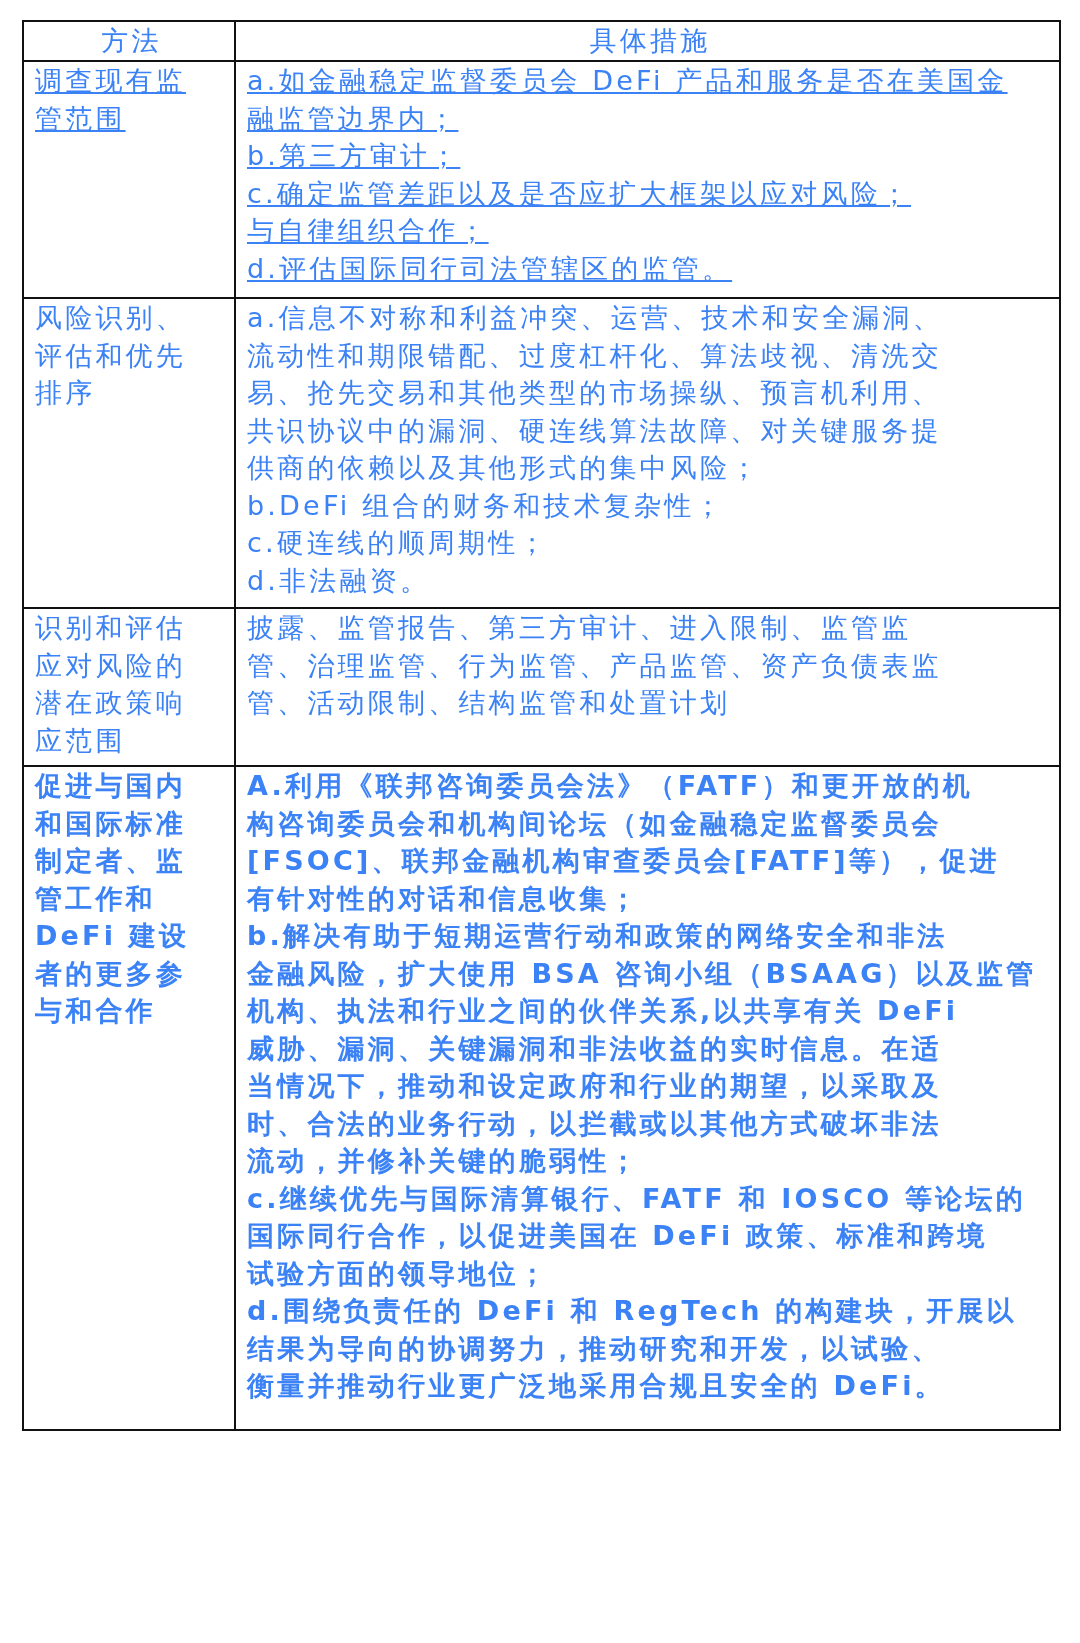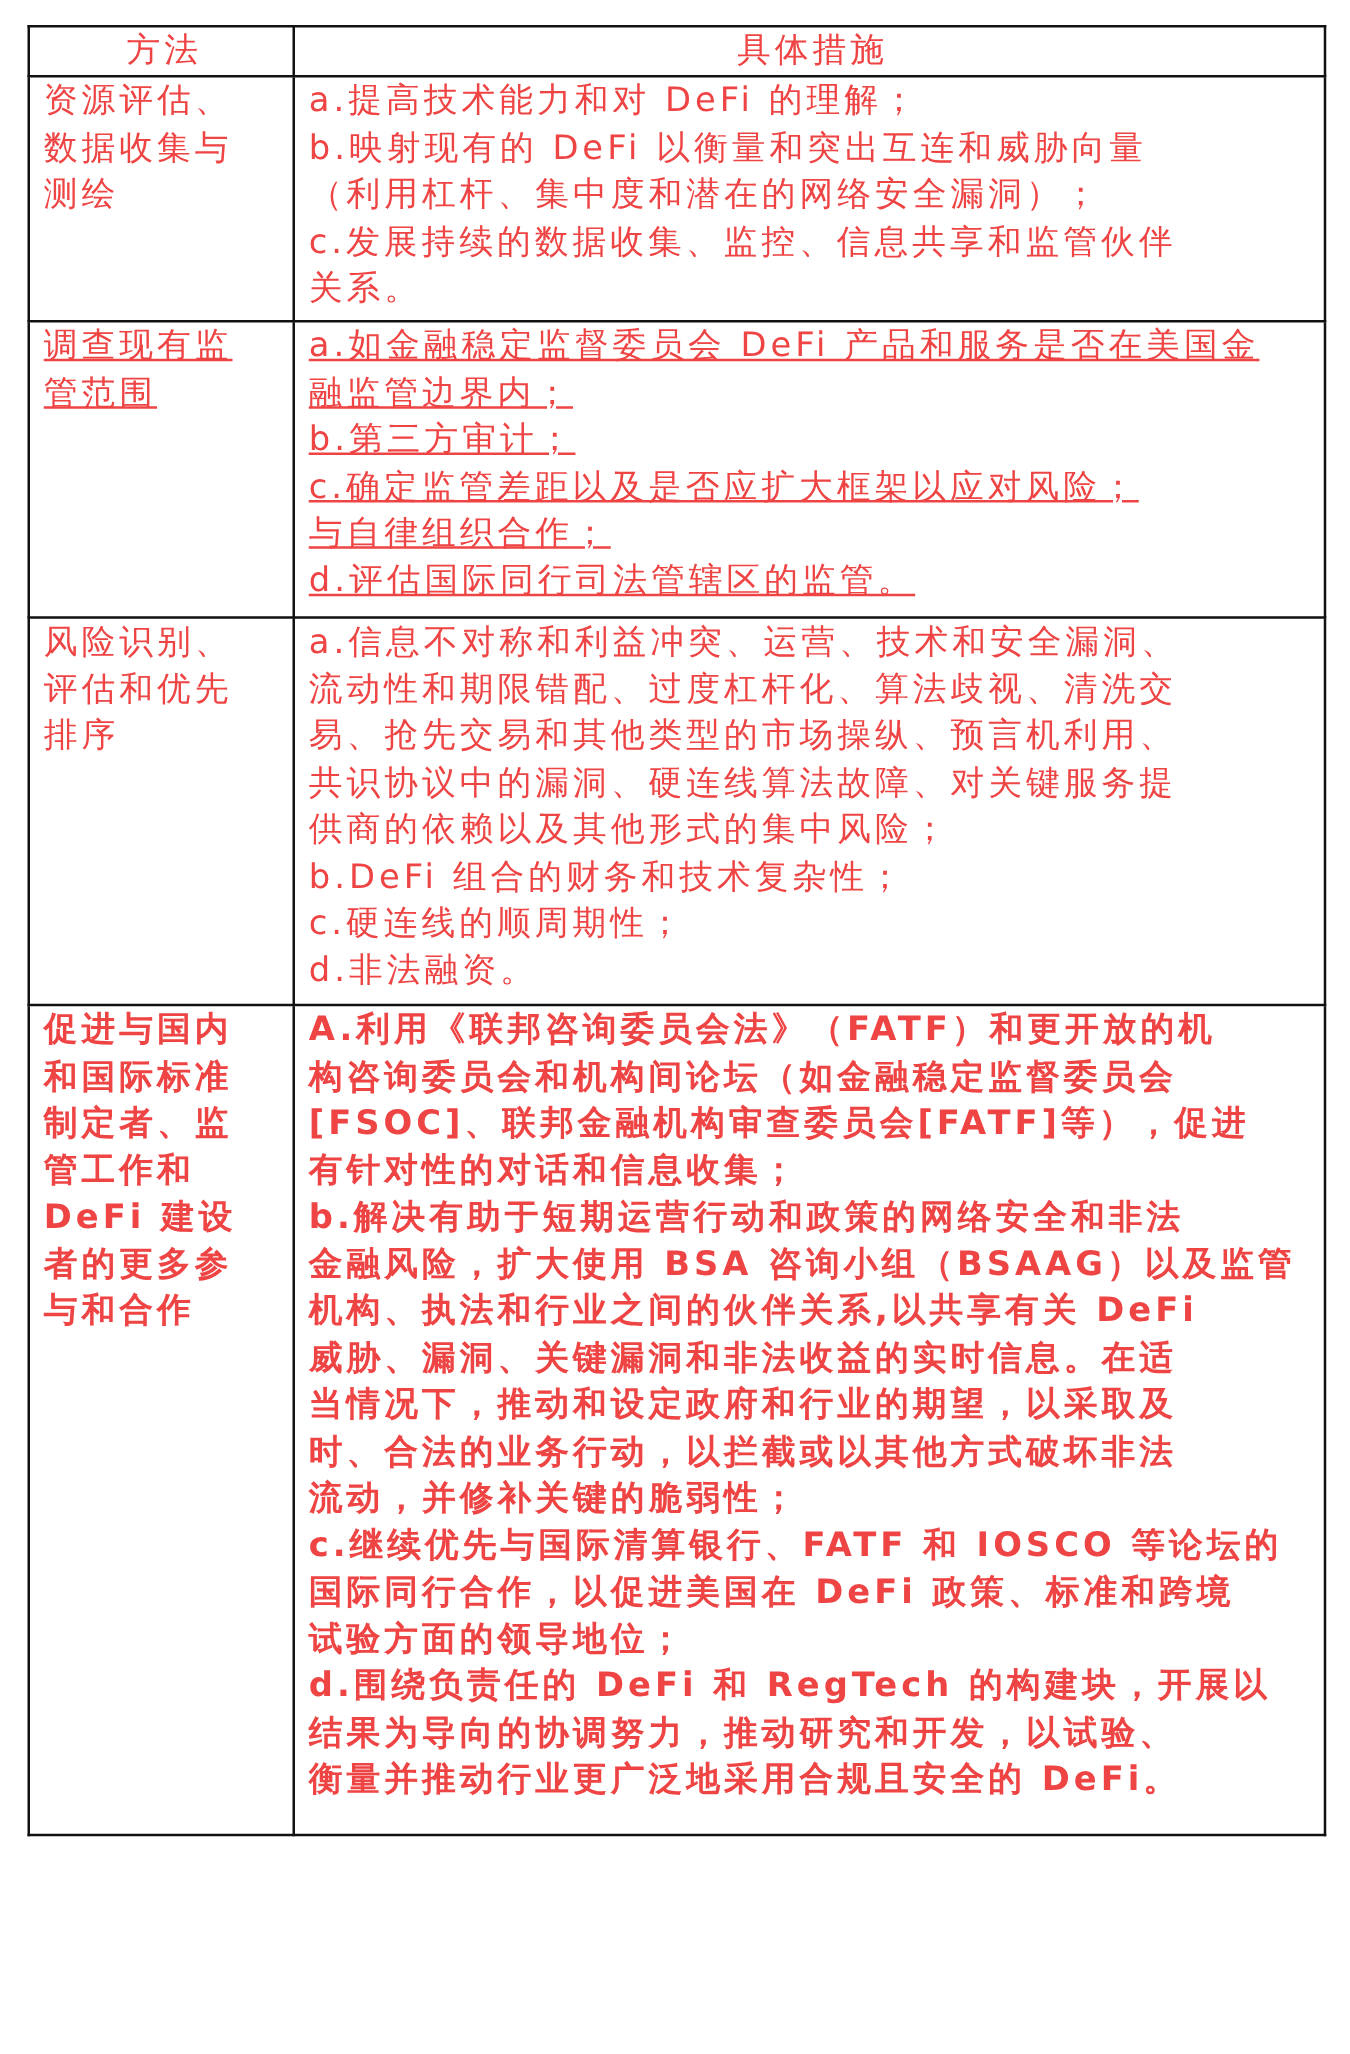--- a/index.html
+++ b/index.html
@@ -10,21 +10,21 @@
     border-collapse: collapse; table-layout: fixed;
     border: 2px solid #111;
   }
   table.main td, table.main th {
     border: 2px solid #111;
     vertical-align: top;
     font-size: 27px; line-height: 37.5px;
     letter-spacing: 3.2px;
     font-weight: normal;
     padding: 0 6px 0 11px;
-    color: #ef4444;
+    color: #3b82f6;
   }
   col.c1 { width: 212px; }
   col.c2 { width: 825px; }
   th { text-align: center; height: 38px; line-height: 38px; }
   .line { display: block; white-space: nowrap; }
   tr.r1 td { height: 194px; }
   tr.r2 td { height: 235px; text-decoration: underline; }
   tr.r3 td { height: 308px; }
   tr.r4 td { height: 156px; }
   tr.r5 td { height: 662px; font-weight: bold; }
@@ -37,34 +37,20 @@
       <col class="c1">
       <col class="c2">
     </colgroup>
   <thead>
     <tr>
       <th>方法</th>
       <th>具体措施</th>
     </tr>
   </thead>
   <tbody>
-    <tr class="r1">
-      <td>
-        <span class="line">资源评估、</span>
-        <span class="line">数据收集与</span>
-        <span class="line">测绘</span>
-      </td>
-      <td>
-        <span class="line">a.提高技术能力和对 DeFi 的理解；</span>
-        <span class="line">b.映射现有的 DeFi 以衡量和突出互连和威胁向量</span>
-        <span class="line">（利用杠杆、集中度和潜在的网络安全漏洞）；</span>
-        <span class="line">c.发展持续的数据收集、监控、信息共享和监管伙伴</span>
-        <span class="line">关系。</span>
-      </td>
-    </tr>
     <tr class="r2">
       <td>
         <span class="line">调查现有监</span>
         <span class="line">管范围</span>
       </td>
       <td>
         <span class="line">a.如金融稳定监督委员会 DeFi 产品和服务是否在美国金</span>
         <span class="line">融监管边界内；</span>
         <span class="line">b.第三方审计；</span>
         <span class="line">c.确定监管差距以及是否应扩大框架以应对风险；</span>
@@ -80,20 +66,33 @@
       </td>
       <td>
         <span class="line">a.信息不对称和利益冲突、运营、技术和安全漏洞、</span>
         <span class="line">流动性和期限错配、过度杠杆化、算法歧视、清洗交</span>
         <span class="line">易、抢先交易和其他类型的市场操纵、预言机利用、</span>
         <span class="line">共识协议中的漏洞、硬连线算法故障、对关键服务提</span>
         <span class="line">供商的依赖以及其他形式的集中风险；</span>
         <span class="line">b.DeFi 组合的财务和技术复杂性；</span>
         <span class="line">c.硬连线的顺周期性；</span>
         <span class="line">d.非法融资。</span>
+      </td>
+    </tr>
+    <tr class="r4">
+      <td>
+        <span class="line">识别和评估</span>
+        <span class="line">应对风险的</span>
+        <span class="line">潜在政策响</span>
+        <span class="line">应范围</span>
+      </td>
+      <td>
+        <span class="line">披露、监管报告、第三方审计、进入限制、监管监</span>
+        <span class="line">管、治理监管、行为监管、产品监管、资产负债表监</span>
+        <span class="line">管、活动限制、结构监管和处置计划</span>
       </td>
     </tr>
     <tr class="r5">
       <td>
         <span class="line">促进与国内</span>
         <span class="line">和国际标准</span>
         <span class="line">制定者、监</span>
         <span class="line">管工作和</span>
         <span class="line">DeFi 建设</span>
         <span class="line">者的更多参</span>

